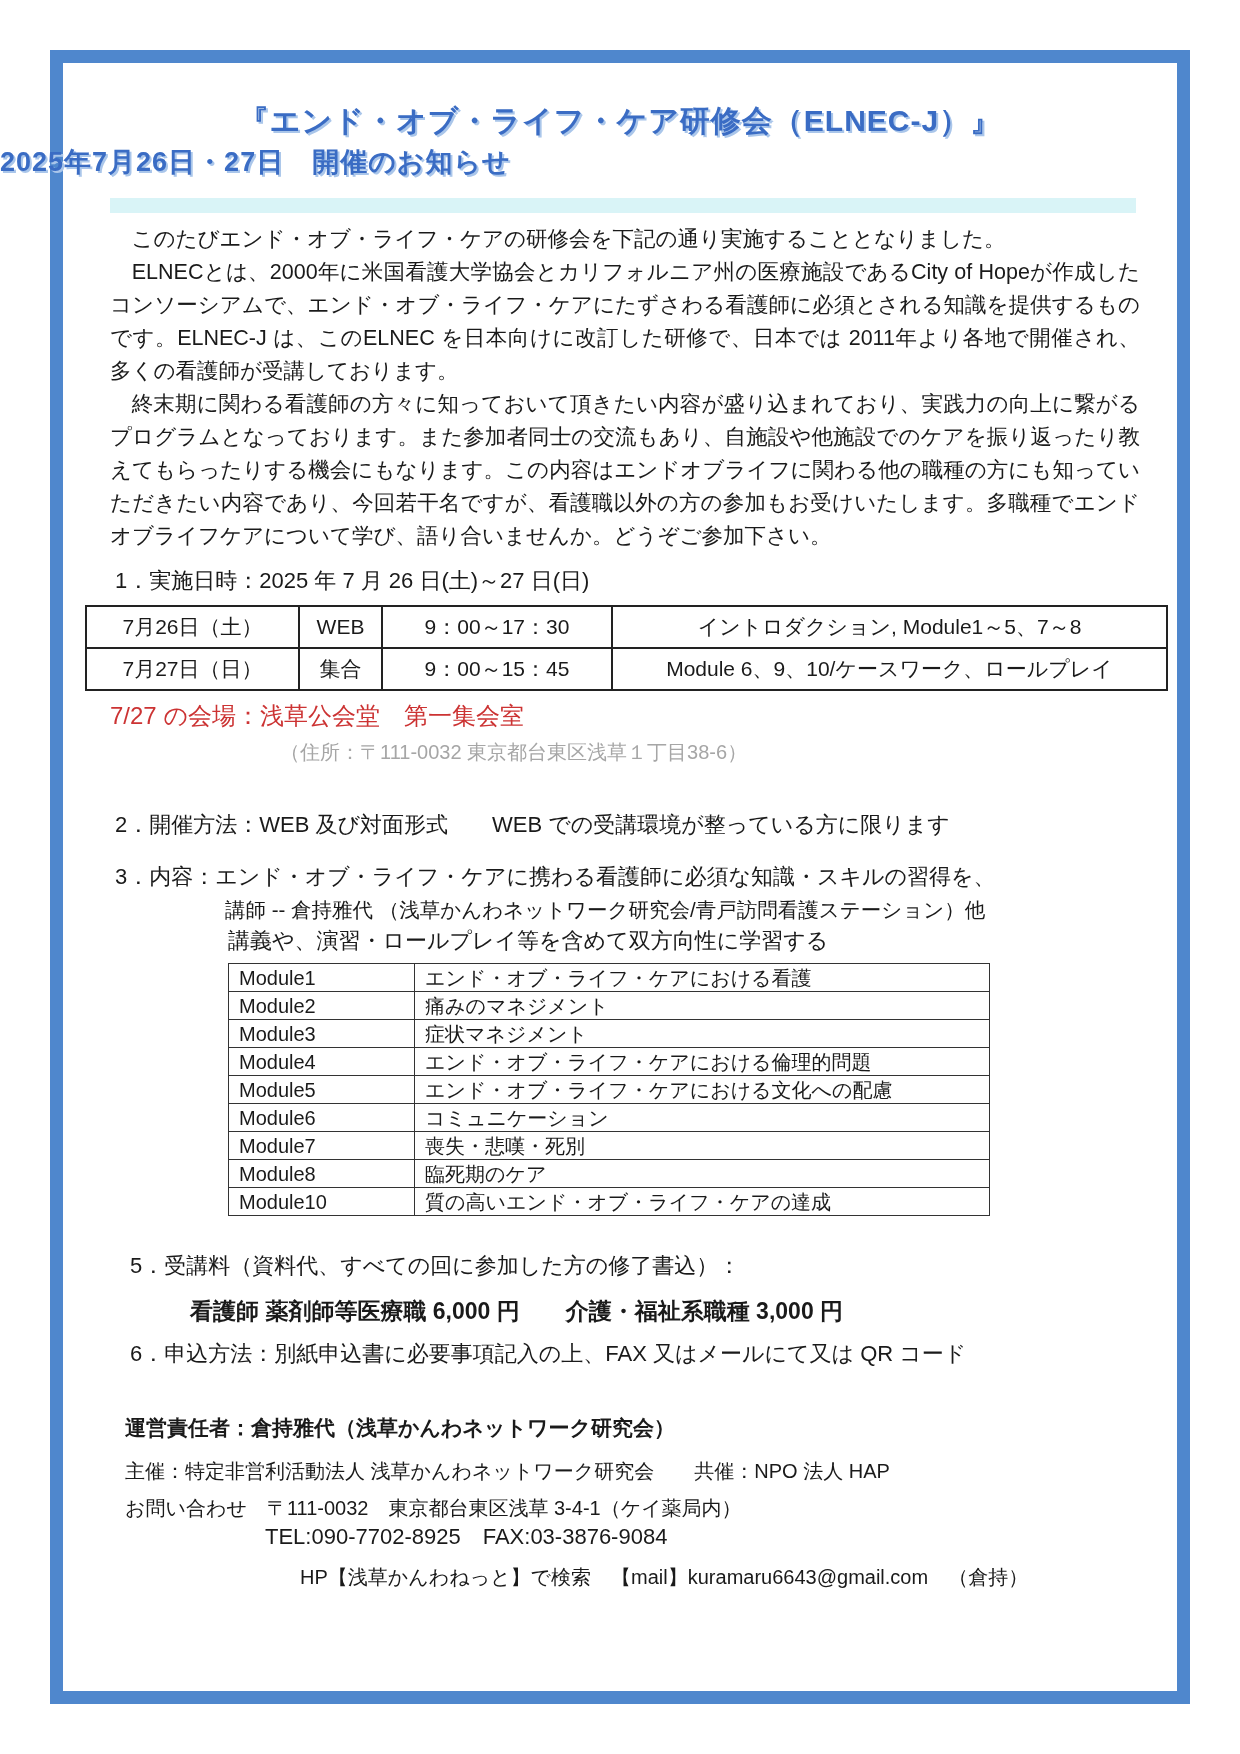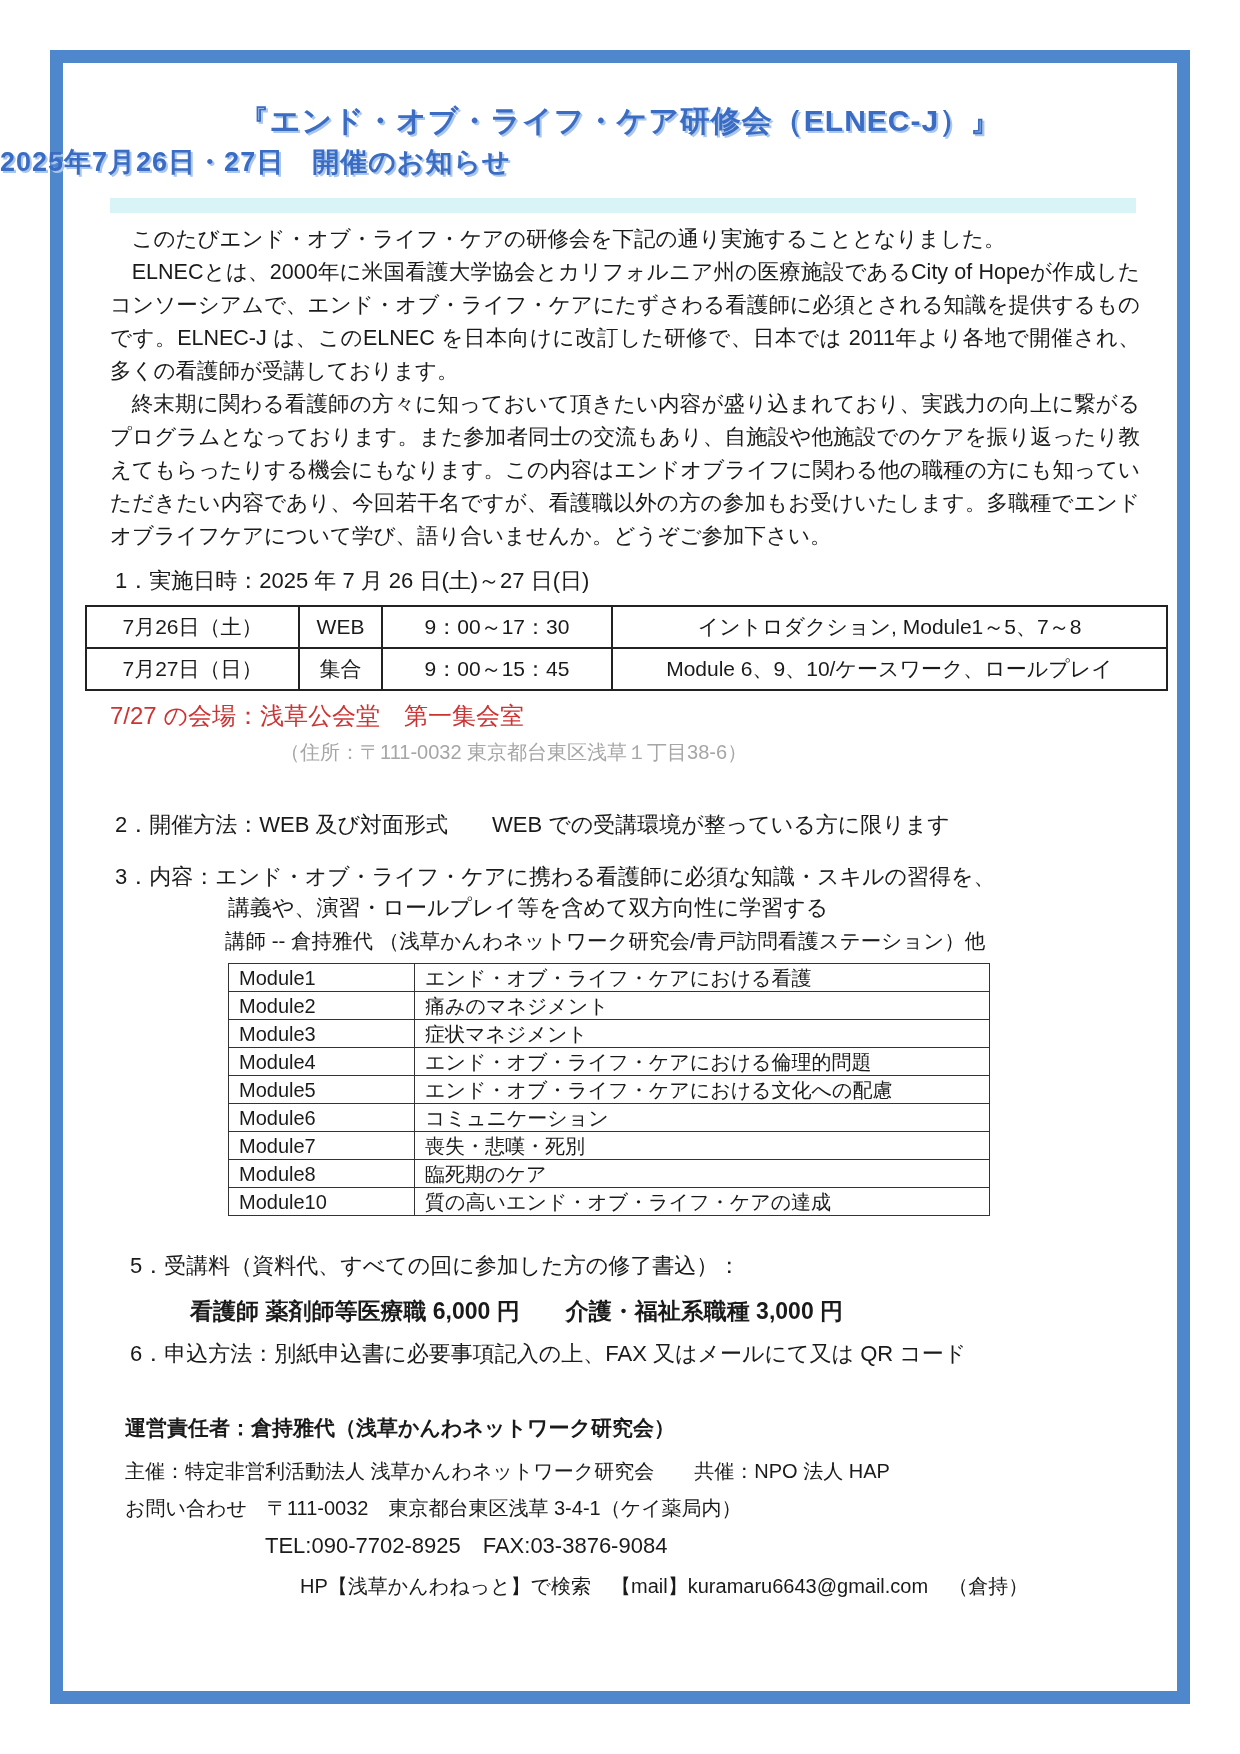--- a/index.html
+++ b/index.html
@@ -51,21 +51,21 @@
   .modules .m1{width:165px;}
 
   .sec5{margin:36px 0 0 130px;}
   .fee{margin:16px 0 0 190px;font-size:23px;font-weight:600;line-height:30px;}
   .fee-note{margin:13px 0 0 200px;font-size:17.5px;line-height:22px;}
   .sec6{margin:14px 0 0 130px;}
 
   .manager{margin:46px 0 0 125px;font-size:21px;font-weight:600;line-height:27px;}
   .organizer{margin:17px 0 0 125px;font-size:20px;line-height:26px;}
   .contact{margin:11px 0 0 125px;font-size:20px;line-height:26px;}
-  .telfax{margin:11px 0 0 265px;font-size:22px;line-height:28px;}
+  .telfax{margin:2px 0 0 265px;font-size:22px;line-height:28px;}
   .hpline{margin:13px 0 0 300px;font-size:20px;line-height:26px;}
 </style>
 </head>
 <body>
 
 <div class="frame"></div>
 
 <div class="page">
 
   <div class="title1">『エンド・オブ・ライフ・ケア研修会（ELNEC-J）』</div>
@@ -96,22 +96,22 @@
     </tr>
   </tbody>
     </table>
 
   <div class="venue-red">7/27 の会場：浅草公会堂　第一集会室</div>
   <div class="venue-addr">（住所：〒111-0032 東京都台東区浅草１丁目38-6）</div>
 
   <div class="sec sec2">2．開催方法：WEB 及び対面形式　　WEB での受講環境が整っている方に限ります</div>
 
   <div class="sec sec3l1">3．内容：エンド・オブ・ライフ・ケアに携わる看護師に必須な知識・スキルの習得を、</div>
+  <div class="sec sec3l3">講師 -- 倉持雅代 （浅草かんわネットワーク研究会/青戸訪問看護ステーション）他</div>
   <div class="sec sec3l2">講義や、演習・ロールプレイ等を含めて双方向性に学習する</div>
-  <div class="sec sec3l3">講師 -- 倉持雅代 （浅草かんわネットワーク研究会/青戸訪問看護ステーション）他</div>
 
   <table class="modules">
     <tbody>
         <tr>
       <td class="m1">Module1</td>
       <td>エンド・オブ・ライフ・ケアにおける看護</td>
     </tr>
     <tr>
       <td class="m1">Module2</td>
       <td>痛みのマネジメント</td>

